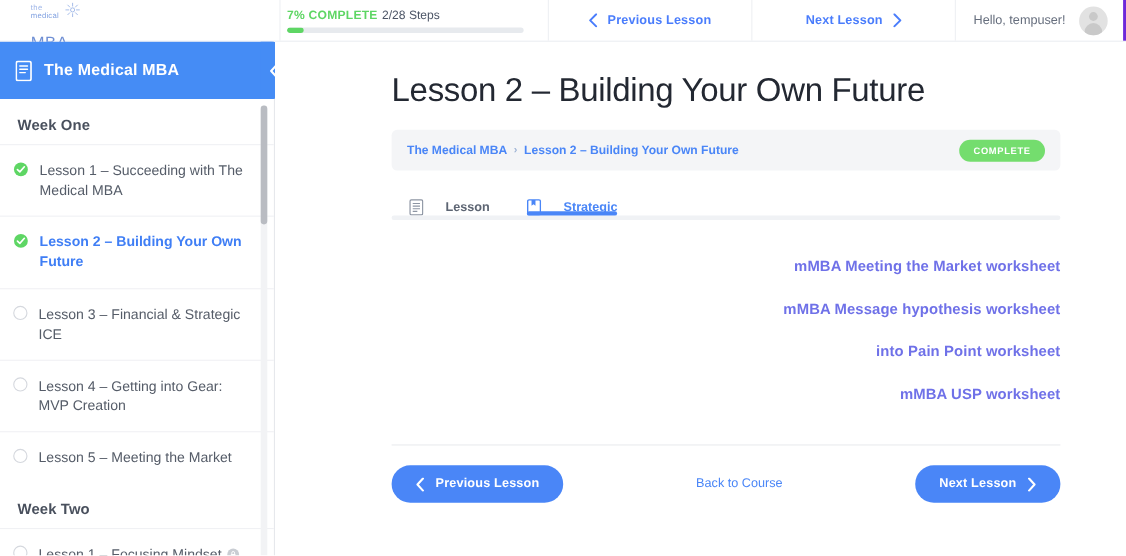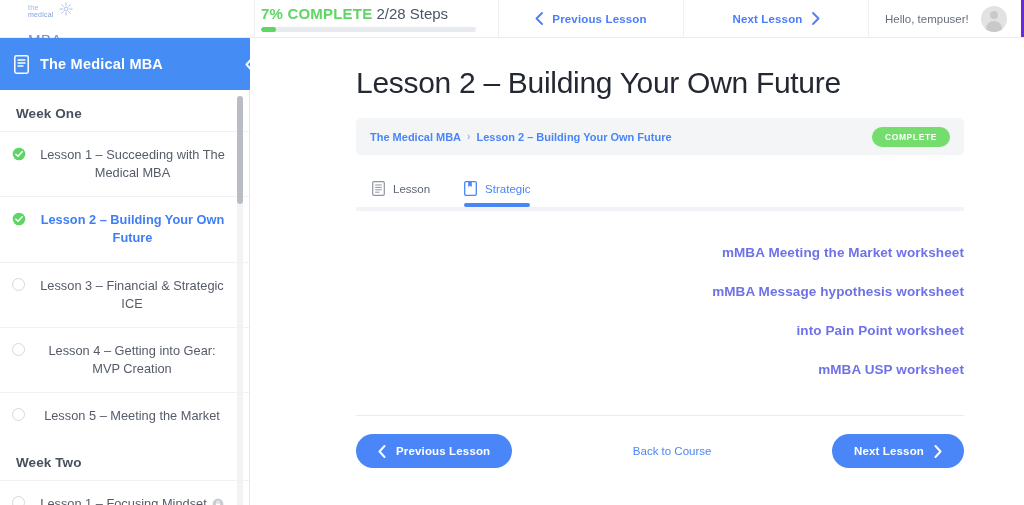--- a/index.html
+++ b/index.html
@@ -35,21 +35,21 @@
     position:absolute; left:0; top:29px;
     font-size:15px; color:#6f8fd4; letter-spacing:.5px;
     font-family:"Liberation Sans", sans-serif;
   }
   .logo-star { position:absolute; left:31px; top:0px; width:14px; height:14px; }
 
   .tb-progress {
     flex:1; display:flex; flex-direction:column; justify-content:center;
     padding: 0 22px 0 6px; border-right:1px solid #eef0f3; min-width:0;
   }
-  .prog-line { font-size:15px; margin-bottom:5px; white-space:nowrap; }
+  .prog-line { font-size:11px; margin-bottom:5px; white-space:nowrap; }
   .prog-pct { color:#5ed664; font-weight:bold; letter-spacing:.2px; }
   .prog-steps { color:#4c5566; margin-left:4px; }
   .prog-track {
     height:5px; background:#e7eaee; border-radius:3px; position:relative; overflow:hidden;
   }
   .prog-fill { height:100%; background:#5ed664; border-radius:3px; }
 
   .tb-nav {
     width:185px; display:flex; align-items:center; justify-content:center;
     gap:9px; border-right:1px solid #eef0f3;
@@ -97,21 +97,21 @@
   .sb-scrollwrap { position:relative; flex:1; overflow:hidden; }
   .sb-list { padding-bottom:6px; }
   .sb-section {
     padding:16px 16px 10px 16px; font-size:13.5px; font-weight:bold; color:#49505d;
     letter-spacing:.1px;
   }
   .sb-item {
     display:flex; align-items:flex-start; gap:10px;
     padding:14px 20px 14px 12px;
     border-top:1px solid #f0f1f4;
-    font-size:12.8px; color:#555c68; line-height:1.42; cursor:pointer;text-align:center;
+    font-size:12.8px; color:#555c68; line-height:1.42; cursor:pointer;
   }
   .sb-item.active { color:#3f7ef5; font-weight:bold; }
   .sb-item-label { flex:1; }
   .st { flex:none; margin-top:1px; width:14px; height:14px; }
   .st-circle {
     width:13px; height:13px; border-radius:50%;
     border:1.4px solid #d5d8de; background:#fff; margin-top:1px;
   }
   .lock-ic { display:inline-block; vertical-align:-2px; margin-left:5px; }
 
@@ -142,22 +142,22 @@
   .crumb-link { color:#4a86f7; cursor:pointer; }
   .crumb-sep { color:#9fb4d6; font-size:10px; }
   .badge {
     background:#74dd6e; color:#fff; font-size:8.5px; font-weight:bold;
     letter-spacing:.6px; padding:5px 13px; border-radius:10px; cursor:pointer;
   }
 
   .tabs { margin-top:26px; position:relative; }
   .tabrow { display:flex; gap:34px; padding-left:16px; }
   .tab {
-    display:flex; align-items:center; gap:8px; font-size:11.5px; font-weight:normal;
-    color:#5d6573; padding-bottom:11px; cursor:pointer; position:relative;
+    display:flex; align-items:center; gap:20px; font-size:11.5px; font-weight:bold;
+    color:#5d6573; cursor:pointer; position:relative;
   }
   .tab.active { color:#4a86f7; }
   .tab-underline {
     position:absolute; bottom:0; left:0; width:100%; height:4px;
     background:#4a86f7; border-radius:2px;
   }
   .tabs-rule { height:4px; background:#f0f2f5; border-radius:2px; }
 
   .materials { padding:22px 0 0 2px; }
   .mat-link {

